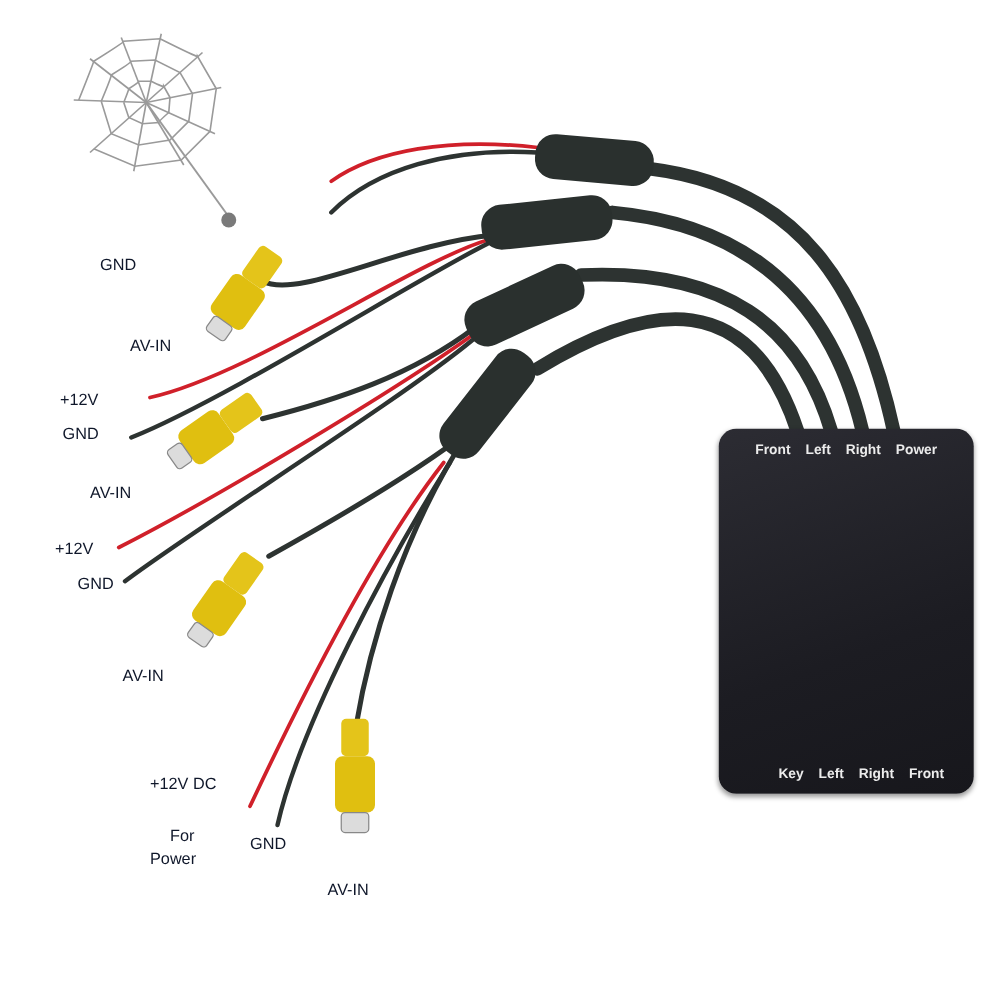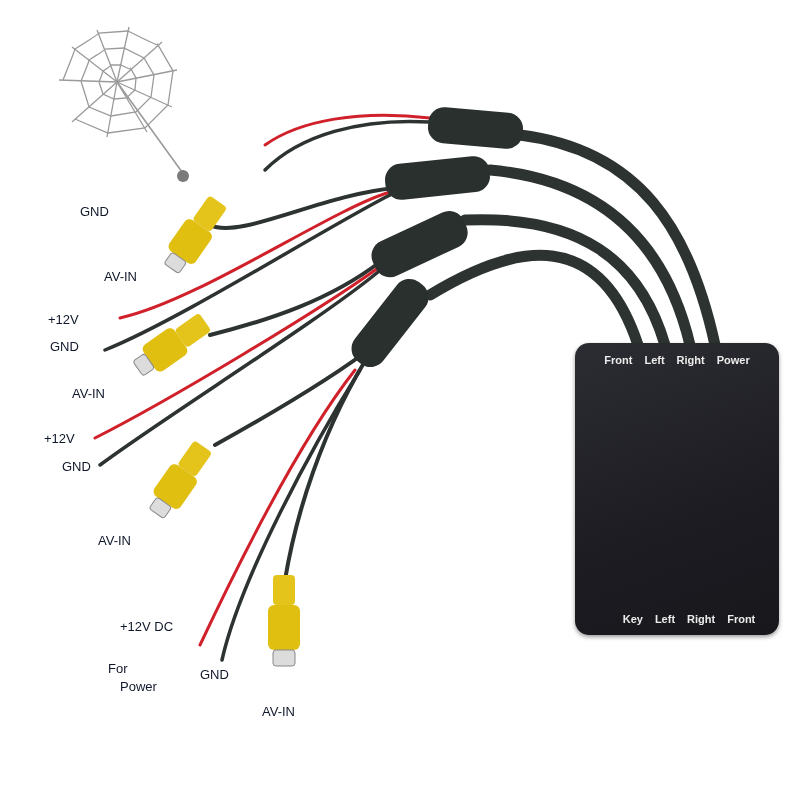--- a/index.html
+++ b/index.html
@@ -108,16 +108,16 @@
 
 <span class="lbl" style="left:80px;top:205px">GND</span>
 <span class="lbl" style="left:104px;top:270px">AV-IN</span>
 <span class="lbl" style="left:48px;top:313px">+12V</span>
 <span class="lbl" style="left:50px;top:340px">GND</span>
 <span class="lbl" style="left:72px;top:387px">AV-IN</span>
 <span class="lbl" style="left:44px;top:432px">+12V</span>
 <span class="lbl" style="left:62px;top:460px">GND</span>
 <span class="lbl" style="left:98px;top:534px">AV-IN</span>
 <span class="lbl" style="left:120px;top:620px">+12V DC</span>
-<span class="lbl" style="left:108px;top:662px">For</span>
+<span class="lbl" style="left:136px;top:662px">For</span>
 <span class="lbl" style="left:120px;top:680px">Power</span>
 <span class="lbl" style="left:200px;top:668px">GND</span>
 <span class="lbl" style="left:262px;top:705px">AV-IN</span>
 
 </body></html>

